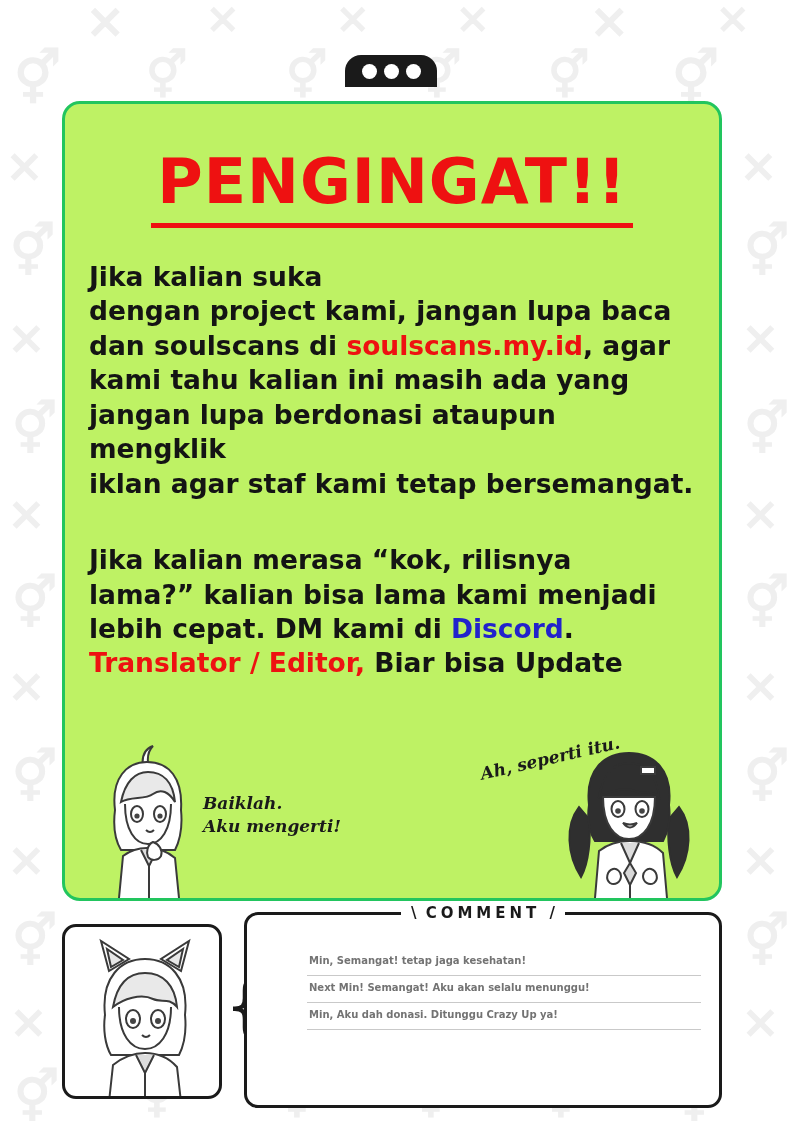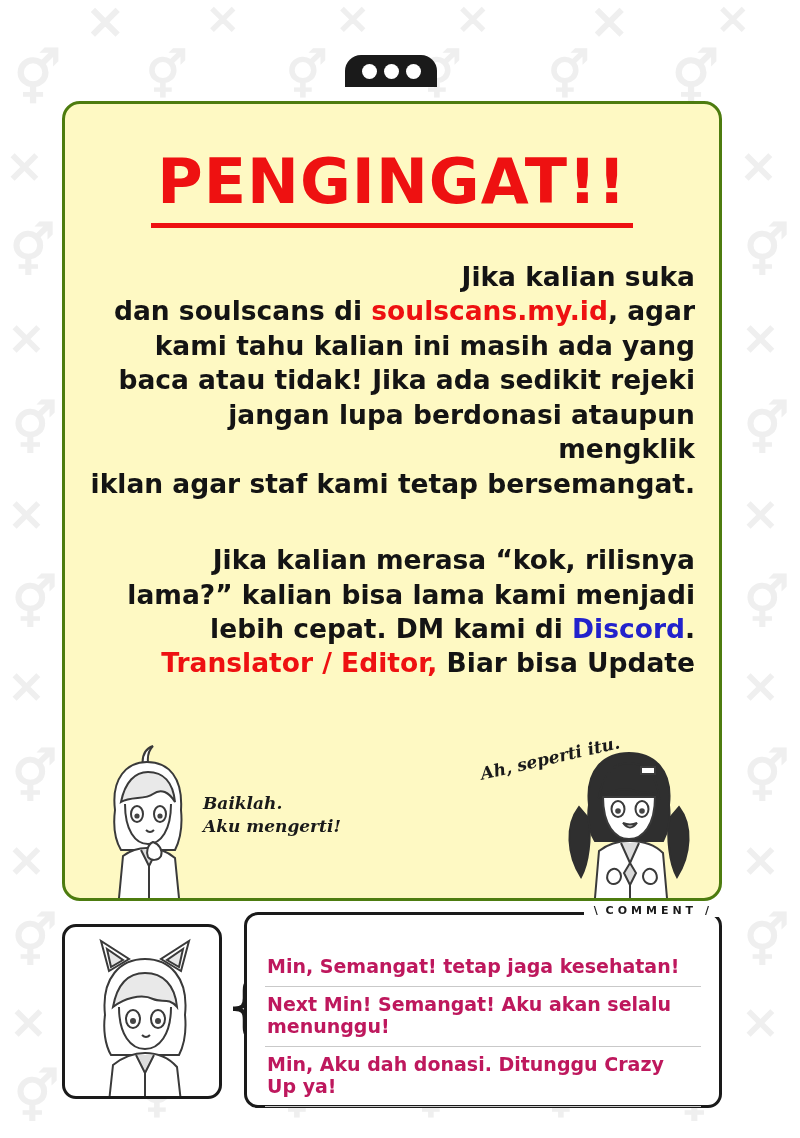--- a/index.html
+++ b/index.html
@@ -28,22 +28,22 @@
     user-select: none;
   }
 
   
   #page-card {
     position: absolute;
     left: 62px;
     top: 101px;
     width: 660px;
     height: 800px;
-    background: #fef9c3;
-    border: 3px solid #4d7c0f;
+    background: #bef264;
+    border: 3px solid #22c55e;
     border-radius: 18px;
     z-index: 2;
   }
   
   #card-notch {
     position: absolute;
     left: 345px;
     top: 55px;
     width: 92px;
     height: 32px;
@@ -74,21 +74,21 @@
     letter-spacing: 1px;
     color: #ee1111;
     line-height: 1;
     display: inline-block;
     padding: 0 6px 10px 6px;
     border-bottom: 5px solid #ee1111;
   }
 
   
   .body-block {
-    text-align: right;
+    text-align: left;
     font-family: "DejaVu Sans", sans-serif;
     font-weight: bold;
     color: #141414;
     font-size: 26.5px;
     line-height: 1.30;
     letter-spacing: 0px;
     padding: 0 24px;
   }
   #para-1 { margin-top: 32px; }
   #para-2 { margin-top: 42px; }
@@ -144,42 +144,43 @@
     height: 196px;
     border: 3px solid #1a1a1a;
     border-radius: 14px;
     background: #fff;
   }
   #comment-title {
     position: absolute;
     left: 0;
     right: 0;
     top: -11px;
-    text-align: right;
-    font-family: "DejaVu Sans", sans-serif;
-    font-weight: bold;
-    font-size: 11px;
+    text-align: center;
+    font-family: "DejaVu Sans", sans-serif;
+    font-weight: bold;
+    font-size: 15px;
     letter-spacing: 4px;
     color: #1a1a1a;
   }
   #comment-title span.slash { letter-spacing: 0; }
   #comment-title .label-bg {
     background: #ffffff;
     padding: 0 10px;
   }
   #comment-list {
     margin: 34px 18px 0 18px;
   }
   .comment-item {
     font-family: "DejaVu Sans", sans-serif;
     font-weight: bold;
-    font-size: 19px;
-    color: #be185d;
+    font-size: 10px;
+    color: #737373;
     padding: 6px 2px 9px 2px;
     border-bottom: 1.5px solid #c9c9c9;
+    margin-left: 42px;
   }
   .comment-item:last-child { border-bottom: 1.5px solid #c9c9c9; }
 
   
   #brace {
     position: absolute;
     left: 163px;
     top: 62px;
     font-size: 64px;
     font-family: "DejaVu Sans", sans-serif;
@@ -240,23 +241,23 @@
 </div>
 
 <div id="page-card">
 
   <div id="headline-wrap">
     <div id="headline">PENGINGAT!!</div>
   </div>
 
   <div class="body-block" id="para-1">
       <div><span>Jika kalian suka</span></div>
+      <div><span>dengan project kami, jangan lupa baca</span></div>
       <div><span>dan soulscans di </span><span class="hl-red">soulscans.my.id</span><span>, agar</span></div>
       <div><span>kami tahu kalian ini masih ada yang</span></div>
-      <div><span>baca atau tidak! Jika ada sedikit rejeki</span></div>
       <div><span>jangan lupa berdonasi ataupun mengklik</span></div>
       <div><span>iklan agar staf kami tetap bersemangat.</span></div>
     </div>
 
   <div class="body-block" id="para-2">
       <div><span>Jika kalian merasa “kok, rilisnya</span></div>
       <div><span>lama?” kalian bisa lama kami menjadi</span></div>
       <div><span>lebih cepat. DM kami di </span><span class="hl-blue">Discord</span><span>.</span></div>
       <div><span class="hl-red">Translator / Editor,</span><span> Biar bisa Update</span></div>
     </div>

